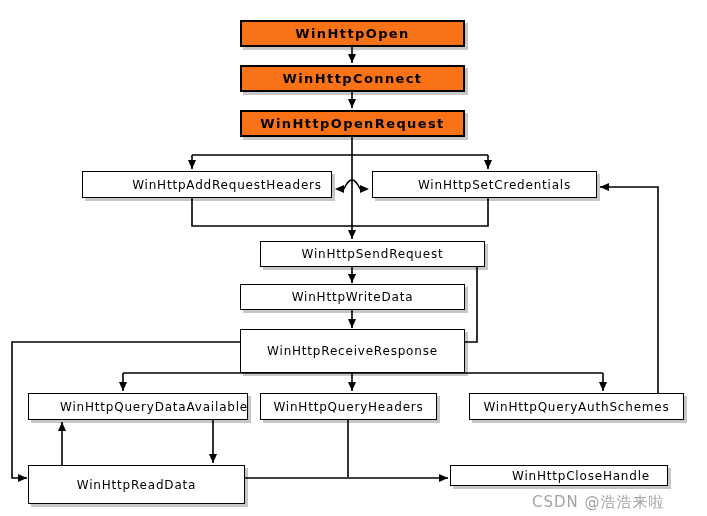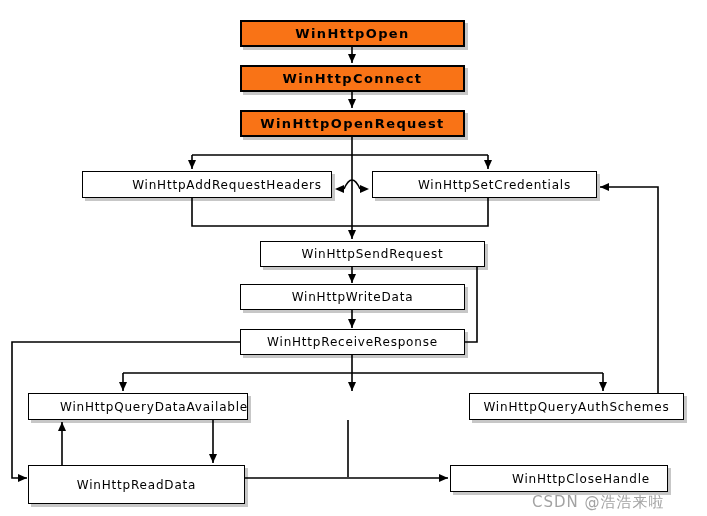--- a/index.html
+++ b/index.html
@@ -75,18 +75,19 @@
   </svg>
 
   <div id="watermark">CSDN @浩浩来啦</div>
 <div class="node session" style="left: 240px; top: 20px; width: 225px; height: 27px;">WinHttpOpen</div>
     <div class="node session" style="left: 240px; top: 65px; width: 225px; height: 27px;">WinHttpConnect</div>
     <div class="node session" style="left: 240px; top: 110px; width: 225px; height: 27px;">WinHttpOpenRequest</div>
     <div class="node" style="left: 82px; top: 171px; width: 250px; height: 27px; padding-left: 40px;">WinHttpAddRequestHeaders</div>
     <div class="node" style="left: 372px; top: 171px; width: 225px; height: 27px; padding-left: 20px;">WinHttpSetCredentials</div>
     <div class="node" style="left: 240px; top: 241px; width: 225px; height: 26px; margin-left: 20px;">WinHttpSendRequest</div>
     <div class="node" style="left: 240px; top: 284px; width: 225px; height: 26px;">WinHttpWriteData</div>
-    <div class="node" style="left: 240px; top: 329px; width: 225px; height: 26px;">WinHttpReceiveResponse</div>
+    <div class="node" style="left: 240px; top: 329px; width: 225px; height: 44px;">WinHttpReceiveResponse</div>
     <div class="node" style="left: 28px; top: 393px; width: 220px; height: 27px; padding-left: 32px;">WinHttpQueryDataAvailable</div>
+    <div class="node" style="left: 260px; top: 393px; width: 177px; height: 27px;">WinHttpQueryHeaders</div>
     <div class="node" style="left: 450px; top: 393px; width: 215px; height: 27px; margin-left: 19px;">WinHttpQueryAuthSchemes</div>
     <div class="node" style="left: 28px; top: 465px; width: 217px; height: 39px;">WinHttpReadData</div>
-    <div class="node" style="left: 450px; top: 465px; width: 218px; height: 27px; padding-left: 44px;">WinHttpCloseHandle</div>
+    <div class="node" style="left: 450px; top: 465px; width: 218px; height: 21px; padding-left: 44px;">WinHttpCloseHandle</div>
   </div>
 
 </body></html>

